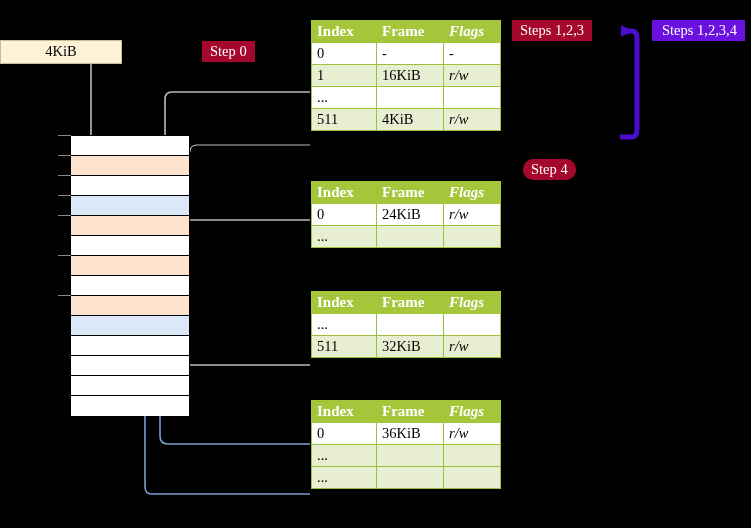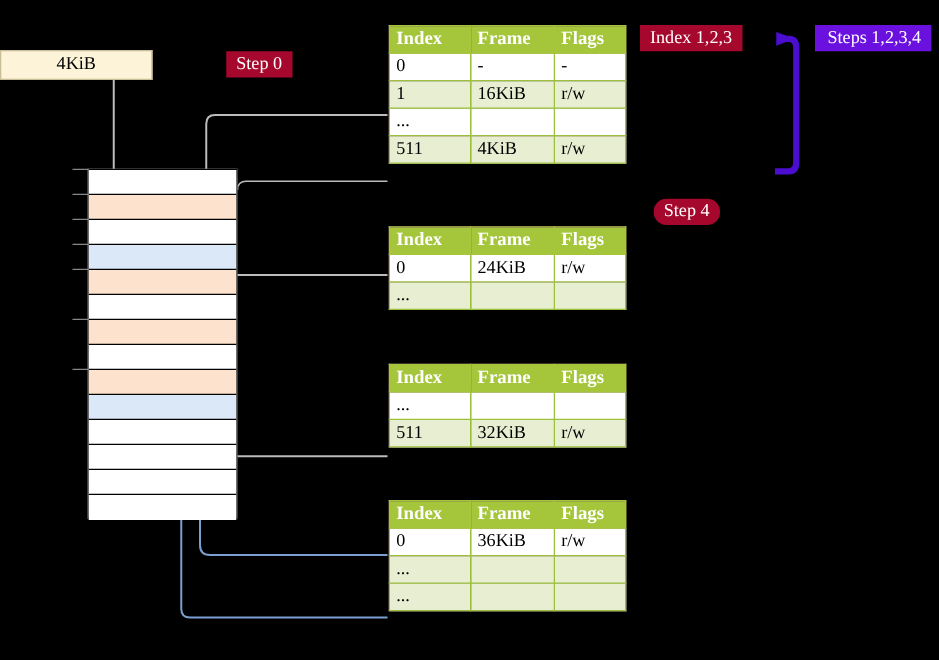--- a/index.html
+++ b/index.html
@@ -39,21 +39,21 @@
     color: #ffffff;
     font-weight: bold;
     font-size: 15px;
     border: 1px solid #a5c63b;
   }
   .pt tr.alt td { background: #e7eed2; }
   .pt tr.plain td { background: #ffffff; }
   .pt td.hl { background: #ffff99; }
   .col-index { width: 54px; }
   .col-frame { width: 56px; }
-  .col-flags { width: 46px; }
+  .col-flags { width: 46px; font-style: italic; }
 
   
   .badge {
     position: absolute;
     color: #ffffff;
     font-size: 14.5px;
     padding: 2px 8px 3px 8px;
     white-space: nowrap;
     line-height: 16px;
   }
@@ -271,21 +271,21 @@
           <td class="col-flags"></td>
         </tr>
         <tr class="alt">
           <td class="col-index">...</td>
           <td class="col-frame"></td>
           <td class="col-flags"></td>
         </tr>
       </tbody>
     </table>
 
-  <div class="badge badge-crimson" id="badge-step0" style="left:181px; top:41px;">Step 0</div>
-
-  <div class="badge badge-crimson" id="badge-steps123" style="left:512px; top:20px;">Index 1,2,3</div>
+  <div class="badge badge-crimson" id="badge-step0" style="left:202px; top:41px;">Step 0</div>
+
+  <div class="badge badge-crimson" id="badge-steps123" style="left:512px; top:20px;">Steps 1,2,3</div>
 
   <div class="badge badge-violet" id="badge-steps1234" style="left:652px; top:20px;">Steps 1,2,3,4</div>
 
   <div class="badge badge-crimson" id="badge-step4" style="left:523px; top:159px;border-radius:10px;">Step 4</div>
 
 </div>
 
 </body></html>

